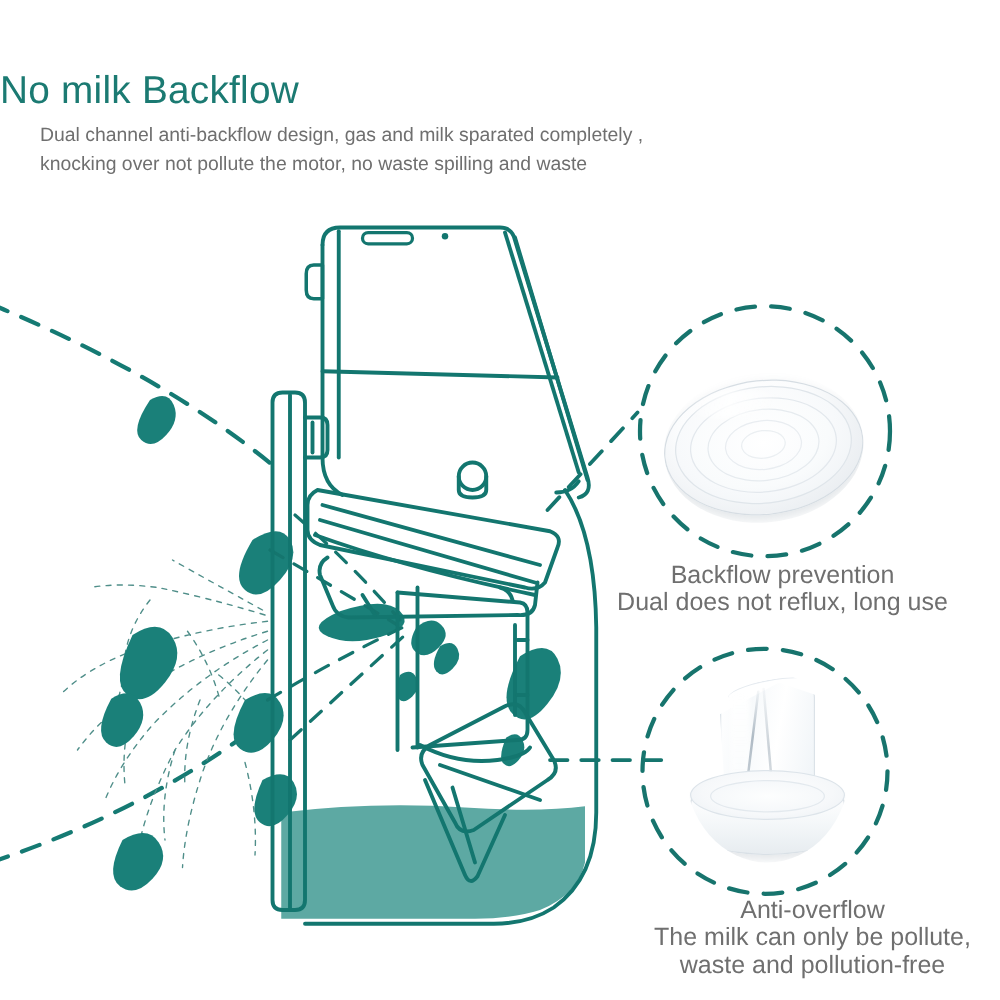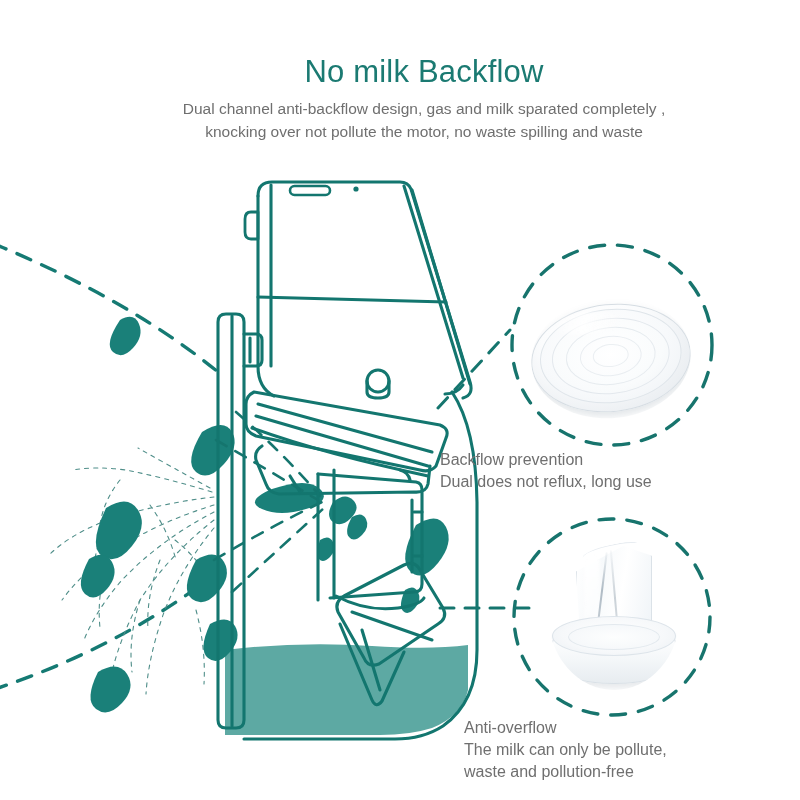--- a/index.html
+++ b/index.html
@@ -22,51 +22,50 @@
     width: 800px;
     height: 800px;
   }
 
   
   .header {
     position: absolute;
     left: 0;
     top: 52px;
     width: 752px;
-    text-align: center;
-    margin-left: 48px;
+    text-align: left;
   }
   .title {
     font-size: 31px;
     color: #1b7a72;
     letter-spacing: 0.2px;
     line-height: 40px;
     font-weight: 400;
     white-space: nowrap;
   }
   .subtitle {
     margin-top: 5px;
     font-size: 15.5px;
     color: #6f6f6f;
     line-height: 23px;
     font-weight: 400;
   }
 
   
   .caption {
     position: absolute;
-    text-align: left;
-    font-size: 16px;
+    text-align: center;
+    font-size: 20px;
     color: #6f6f6f;
     line-height: 22px;
     width: 340px;
   }
   #caption-top  { left: 440px; top: 449px; }
   #caption-bottom { left: 464px; top: 717px; }
-  .caption-line { display: block; white-space: nowrap; }
+  .caption-line { display: block; white-space: nowrap; padding-left: 32px; }
 
   
   #art {
     position: absolute;
     left: 0; top: 0;
     width: 800px;
     height: 800px;
   }
 
   

